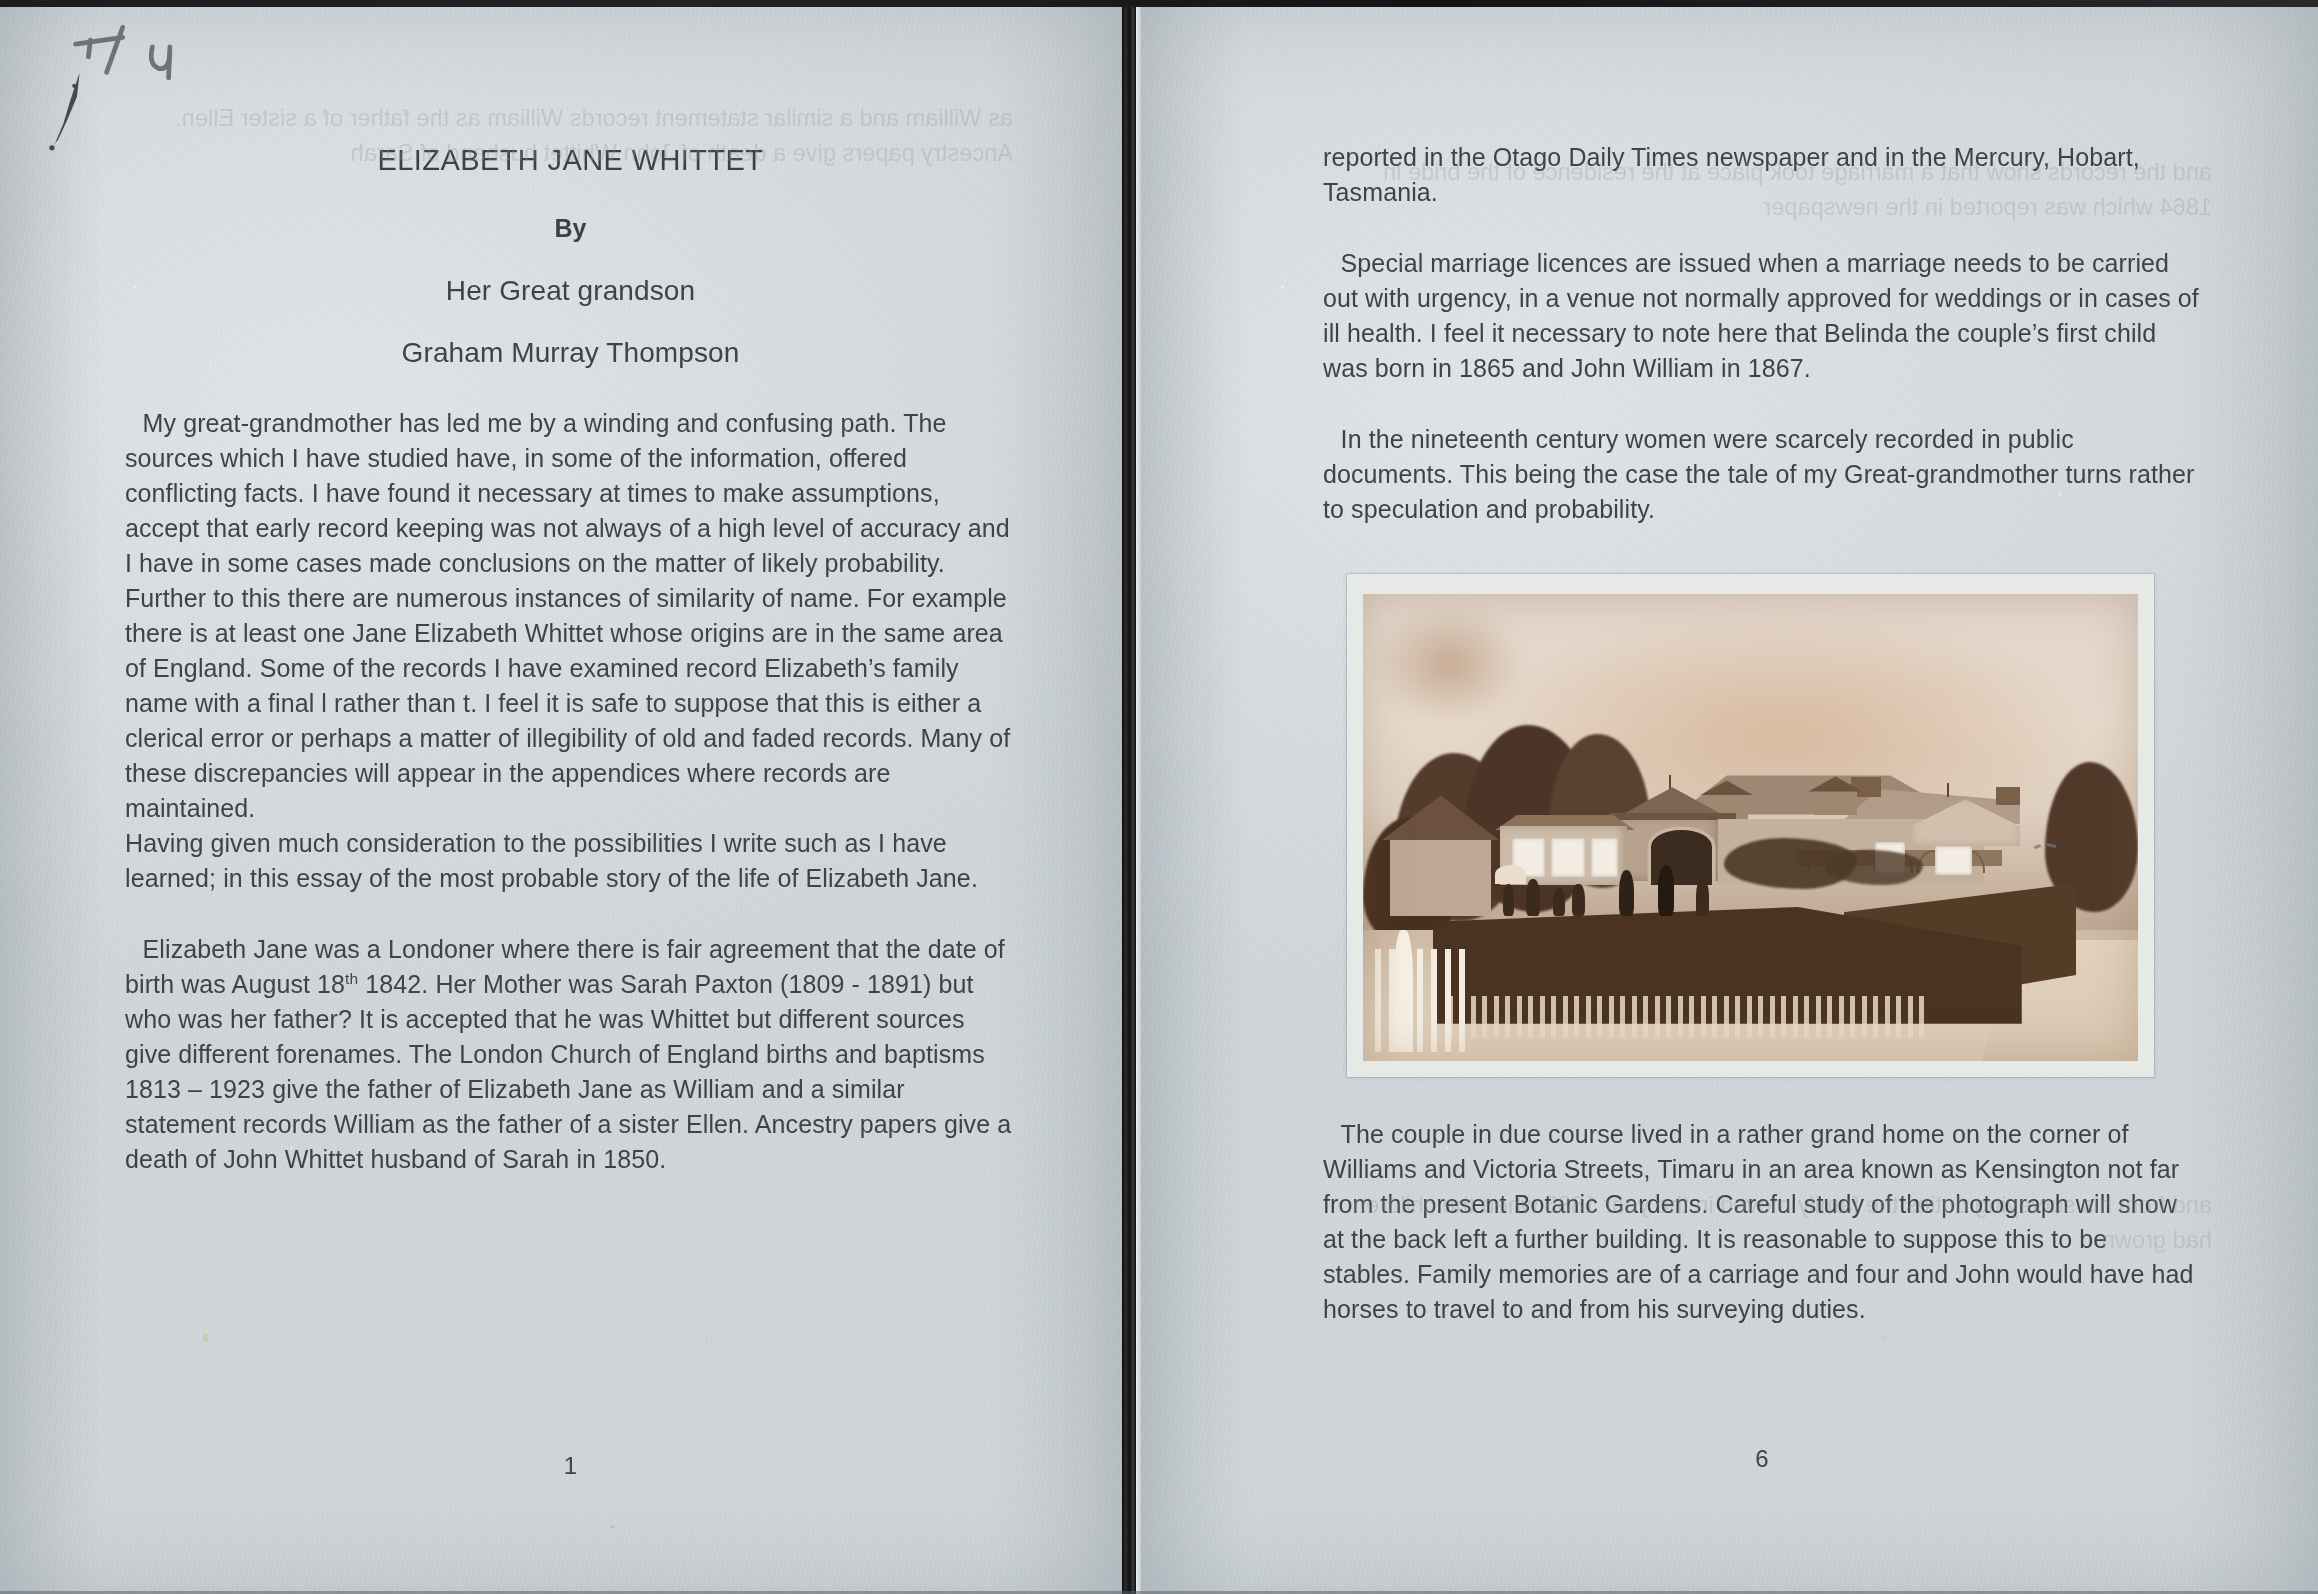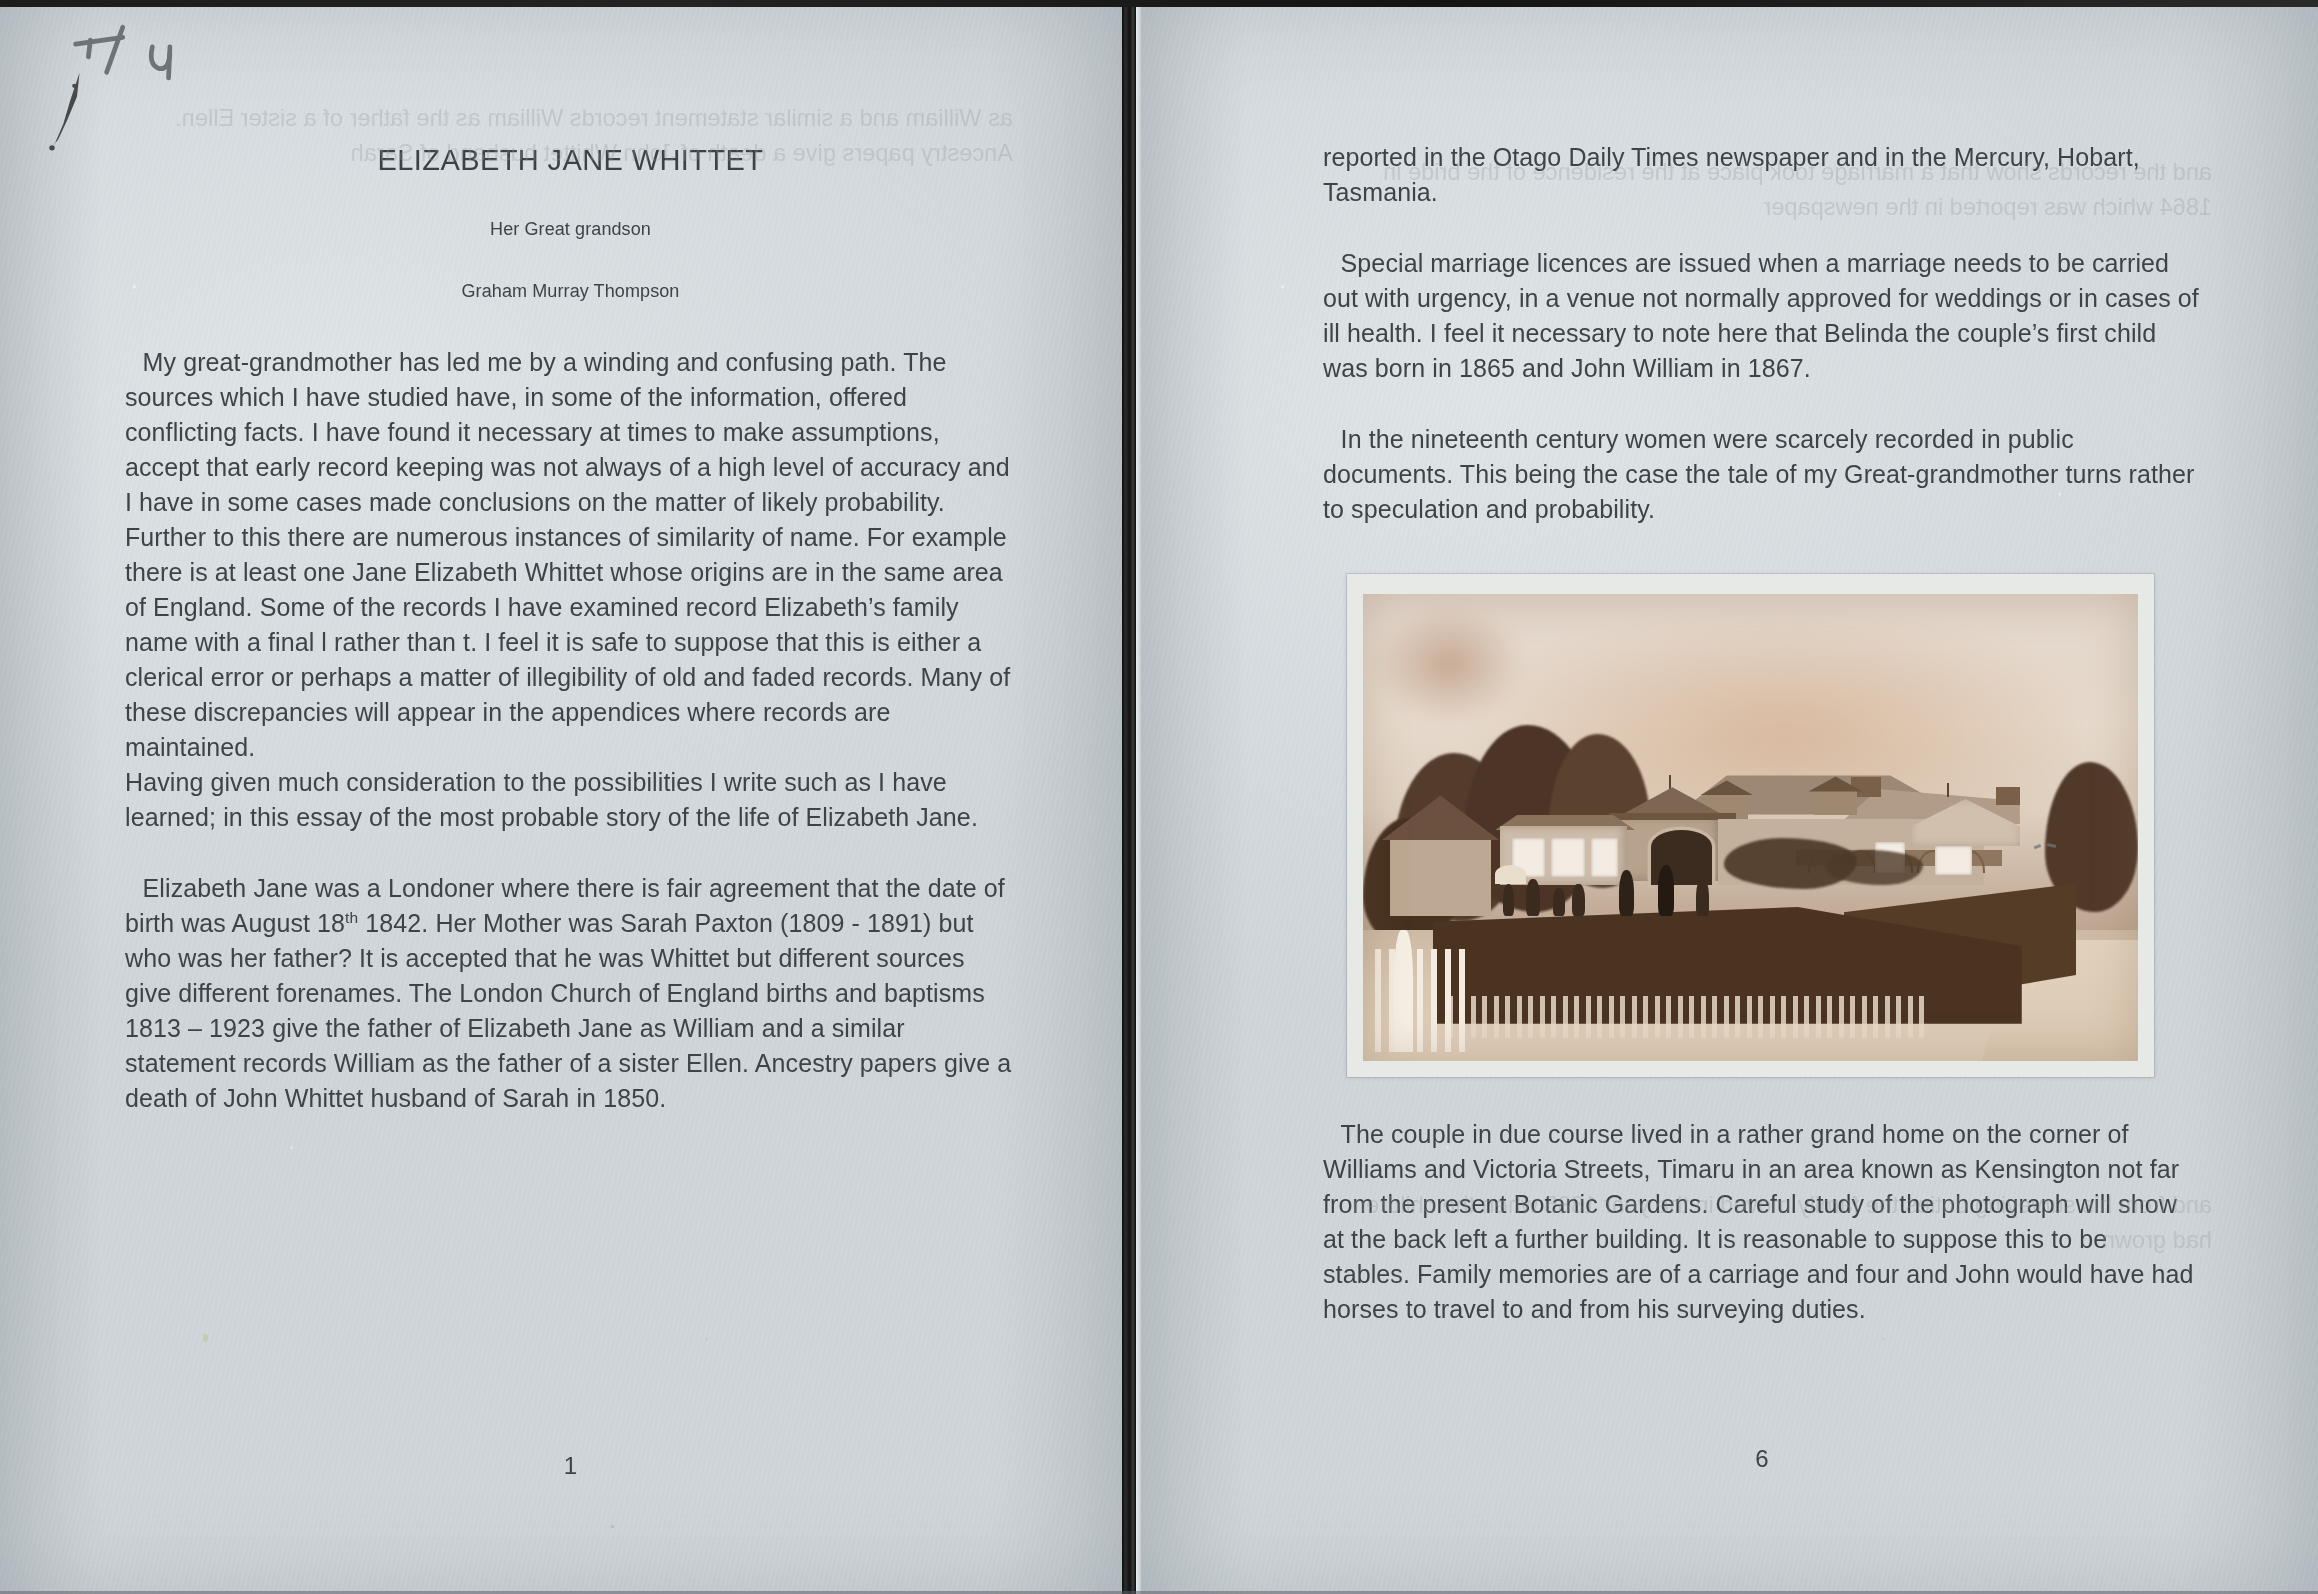--- a/index.html
+++ b/index.html
@@ -89,21 +89,21 @@
     font-weight:400;
     letter-spacing:0.4px;
     text-align:center;
     color:#3b4247;
     line-height:50px;
   }
   .byline-by{
     text-align:center;font-weight:700;font-size:25px;margin:26px 0 0 0;color:#3b4247;
   }
   .byline{
-    text-align:center;font-size:18px;margin:27px 0 0 0;color:#3d4448;
+    text-align:center;font-size:28px;margin:27px 0 0 0;color:#3d4448;
   }
   .byline.name{}
 
   p.body{
     margin:0 0 0 0;
     text-indent:17.6px;
     color:#3d4448;
   }
   p.body.gap{margin-top:36px;}
   p.body.noindent{text-indent:0;}
@@ -368,20 +368,21 @@
     </g>
     <text class="hw-label">T/4</text>
   </svg>
 
   <div class="ghost g1">as William and a similar statement records William as the father of a sister Ellen. Ancestry papers give a death of John Whittet husband of Sarah</div>
 
   <div class="col left">
 
     <h1 class="doc-title">ELIZABETH JANE WHITTET</h1>
 
+    <div class="byline-by">By</div>
     <div class="byline">Her Great grandson</div>
     <div class="byline name">Graham Murray Thompson</div>
 
     <p class="body gap">My great-grandmother has led me by a winding and confusing path.   The sources which I have studied have, in some of the information, offered conflicting facts.   I have found it necessary at times to make assumptions, accept that early record keeping was not always of a high level of accuracy and I have in some cases made conclusions on the matter of likely probability.   Further to this there are numerous instances of similarity of name.  For example there is at least one Jane Elizabeth Whittet whose origins are in the same area of England.   Some of the records I have examined record Elizabeth’s family name with a final l rather than t.   I feel it is safe to suppose that this is either a clerical error or perhaps a matter of illegibility of old and faded records.     Many of these discrepancies will appear in the appendices where records are maintained.</p>
 
     <p class="body noindent">Having given much consideration to the possibilities I write such as I have learned; in this essay of the most probable story of the life of Elizabeth Jane.</p>
 
     <p class="body gap"><span>Elizabeth Jane was a Londoner where there is fair agreement that the date of birth was August 18</span><sup>th</sup><span> 1842.  Her Mother was Sarah Paxton (1809 - 1891) but who was her father?   It is accepted that he was Whittet but different sources give different forenames.   The London Church of England births and baptisms 1813 – 1923 give the father of Elizabeth Jane as William and a similar statement records William as the father of a sister Ellen.    Ancestry papers give a death of John Whittet husband of Sarah in 1850.</span></p>
 
   </div>

